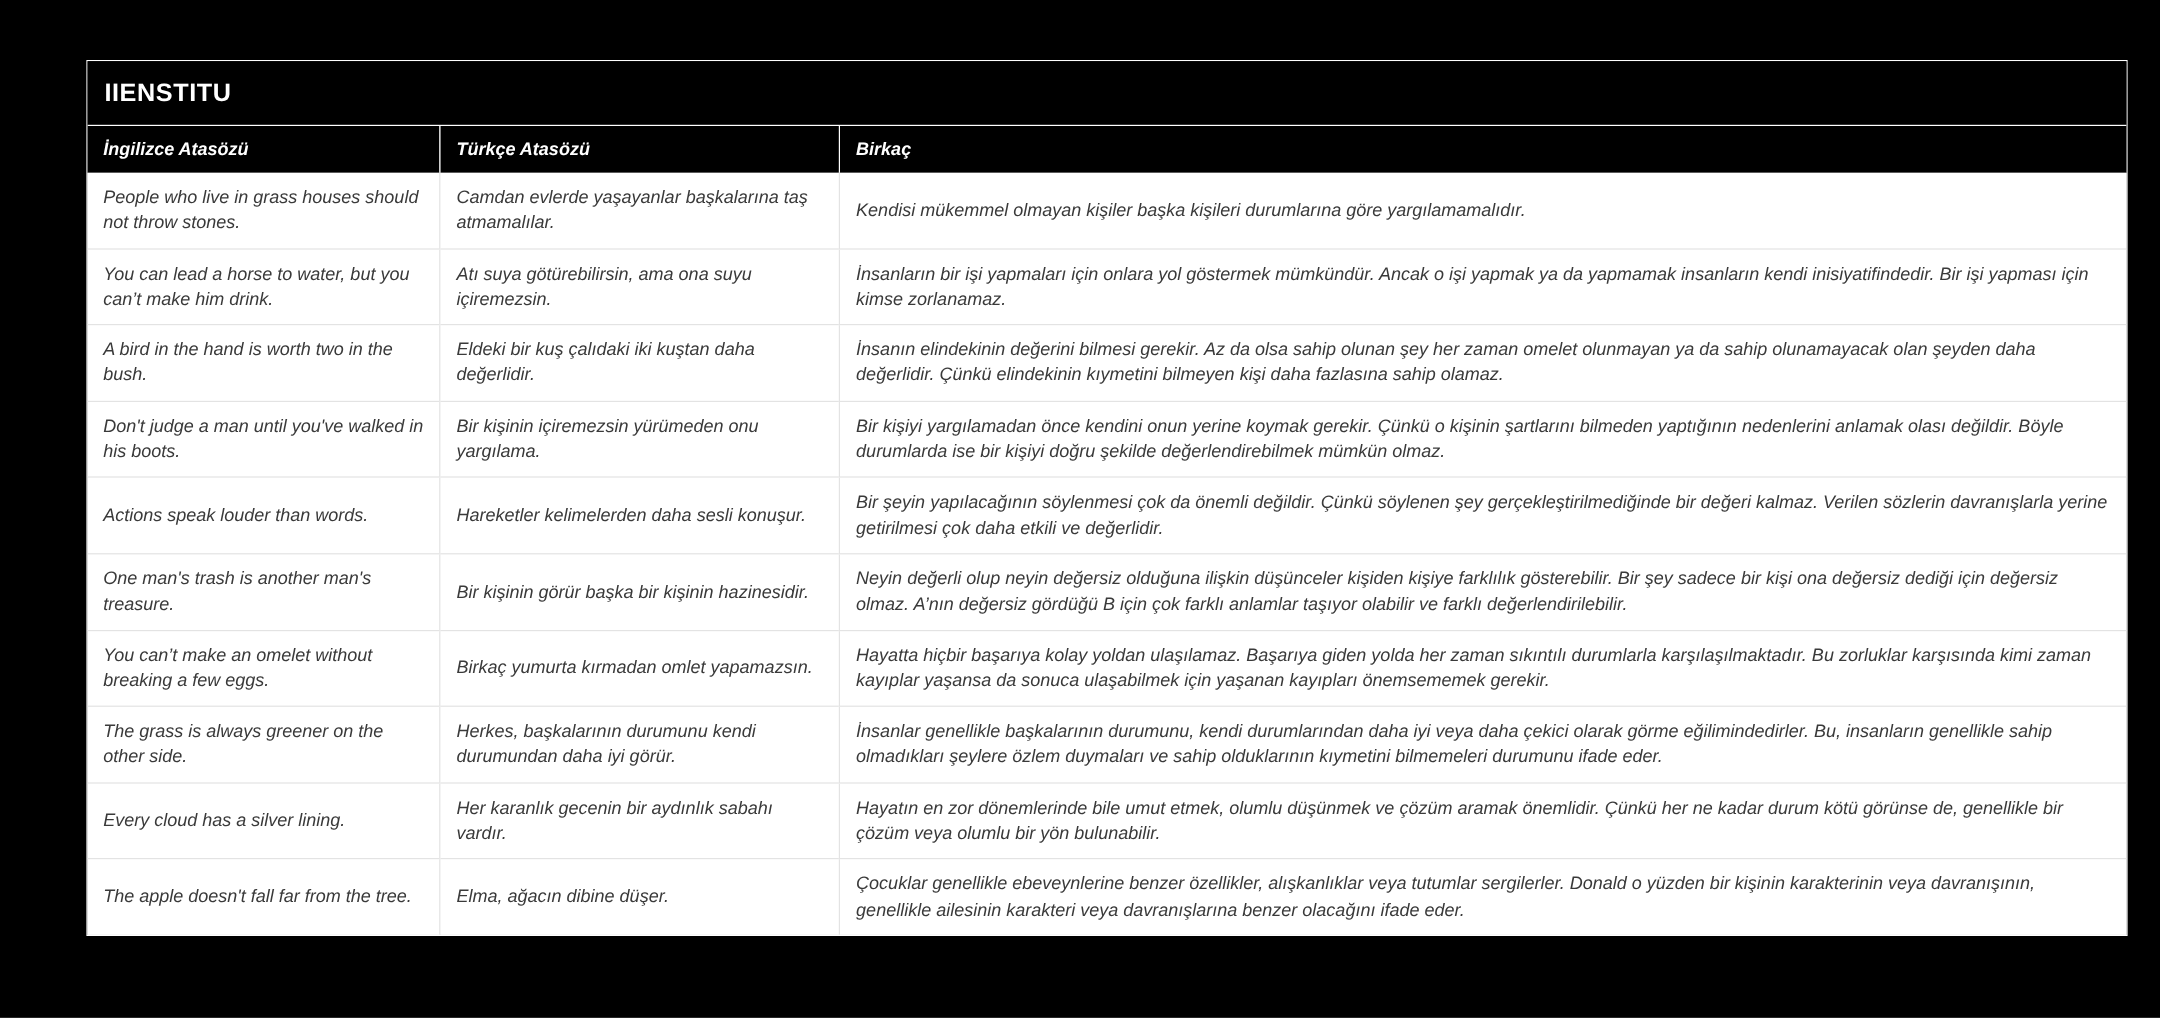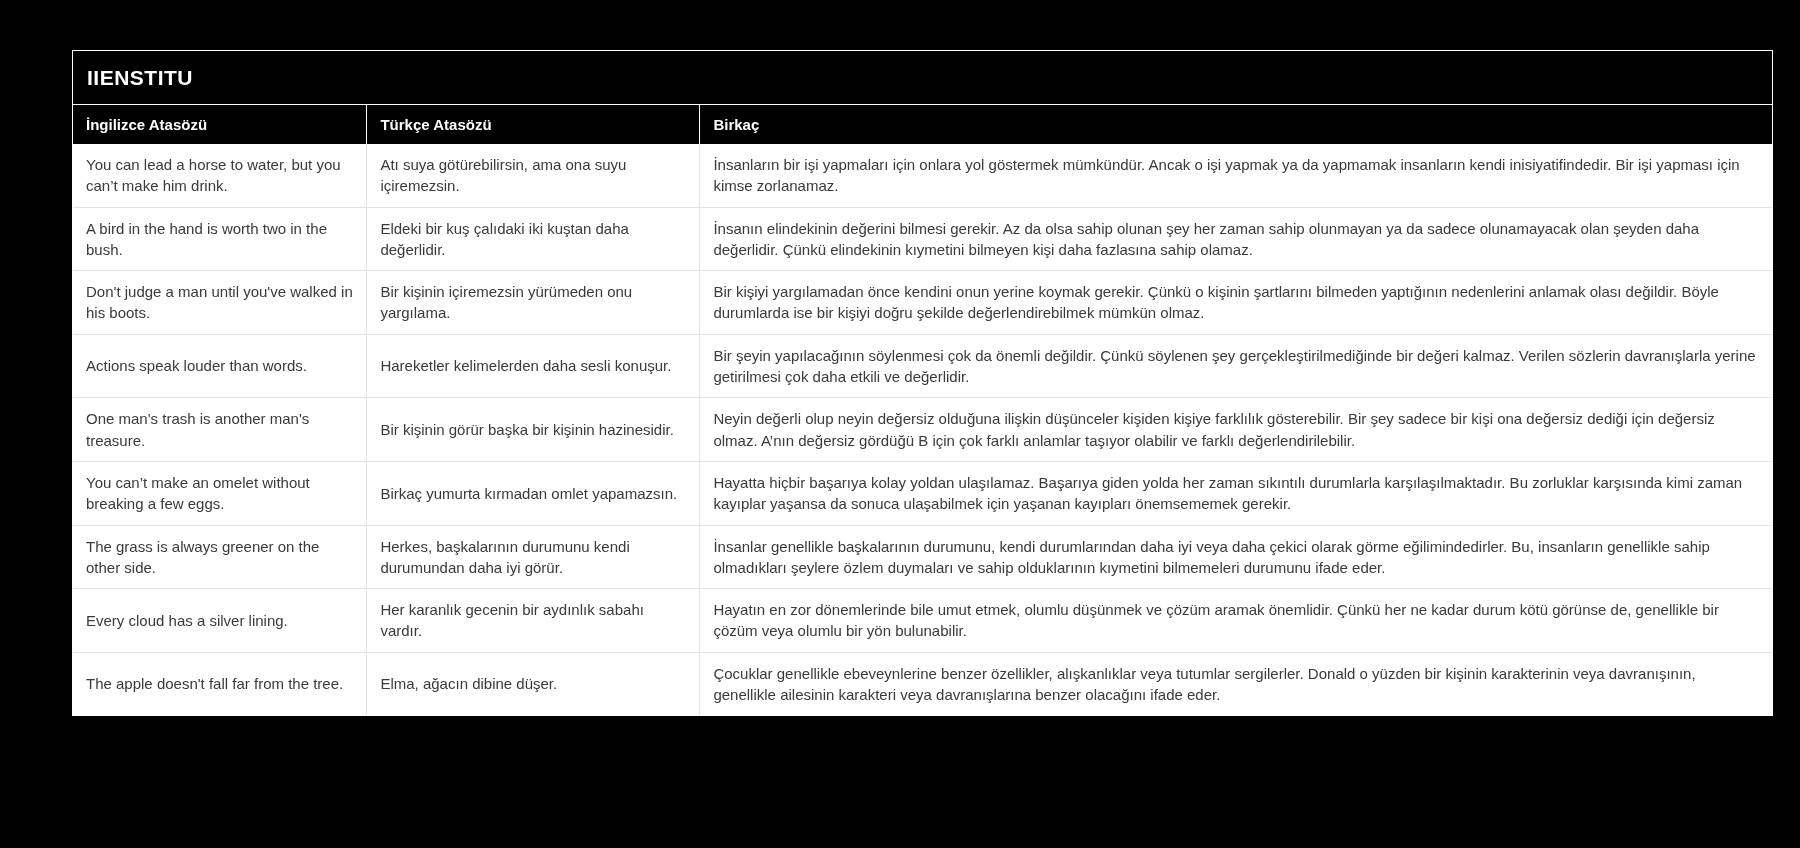--- a/index.html
+++ b/index.html
@@ -24,20 +24,21 @@
     font-weight: 700;
     letter-spacing: 0.5px;
     padding: 15px 14px 14px 14px;
     border-bottom: 1px solid #ffffff;
   }
   table.proverbs {
     width: 100%;
     border-collapse: collapse;
     table-layout: fixed;
     background: #ffffff;
+    font-style: italic;
   }
   table.proverbs th {
     background: #000000;
     color: #ffffff;
     font-size: 15px;
     font-weight: 700;
     text-align: left;
     padding: 11px 13px;
     vertical-align: middle;
   }
@@ -71,28 +72,33 @@
     </colgroup>
     <thead>
       <tr>
         <th>İngilizce Atasözü</th>
         <th>Türkçe Atasözü</th>
         <th>Birkaç</th>
       </tr>
     </thead>
     <tbody>
         <tr>
+          <td>People who live in grass houses should not throw stones.</td>
+          <td>Camdan evlerde yaşayanlar başkalarına taş atmamalılar.</td>
+          <td>Kendisi mükemmel olmayan kişiler başka kişileri durumlarına göre yargılamamalıdır.</td>
+        </tr>
+        <tr>
           <td>You can lead a horse to water, but you can’t make him drink.</td>
           <td>Atı suya götürebilirsin, ama ona suyu içiremezsin.</td>
           <td>İnsanların bir işi yapmaları için onlara yol göstermek mümkündür. Ancak o işi yapmak ya da yapmamak insanların kendi inisiyatifindedir. Bir işi yapması için kimse zorlanamaz.</td>
         </tr>
         <tr>
           <td>A bird in the hand is worth two in the bush.</td>
           <td>Eldeki bir kuş çalıdaki iki kuştan daha değerlidir.</td>
-          <td>İnsanın elindekinin değerini bilmesi gerekir. Az da olsa sahip olunan şey her zaman sahip olunmayan ya da sadece olunamayacak olan şeyden daha değerlidir. Çünkü elindekinin kıymetini bilmeyen kişi daha fazlasına sahip olamaz.</td>
+          <td>İnsanın elindekinin değerini bilmesi gerekir. Az da olsa sahip olunan şey her zaman omelet olunmayan ya da sahip olunamayacak olan şeyden daha değerlidir. Çünkü elindekinin kıymetini bilmeyen kişi daha fazlasına sahip olamaz.</td>
         </tr>
         <tr>
           <td>Don't judge a man until you've walked in his boots.</td>
           <td>Bir kişinin içiremezsin yürümeden onu yargılama.</td>
           <td>Bir kişiyi yargılamadan önce kendini onun yerine koymak gerekir. Çünkü o kişinin şartlarını bilmeden yaptığının nedenlerini anlamak olası değildir. Böyle durumlarda ise bir kişiyi doğru şekilde değerlendirebilmek mümkün olmaz.</td>
         </tr>
         <tr>
           <td>Actions speak louder than words.</td>
           <td>Hareketler kelimelerden daha sesli konuşur.</td>
           <td>Bir şeyin yapılacağının söylenmesi çok da önemli değildir. Çünkü söylenen şey gerçekleştirilmediğinde bir değeri kalmaz. Verilen sözlerin davranışlarla yerine getirilmesi çok daha etkili ve değerlidir.</td>

